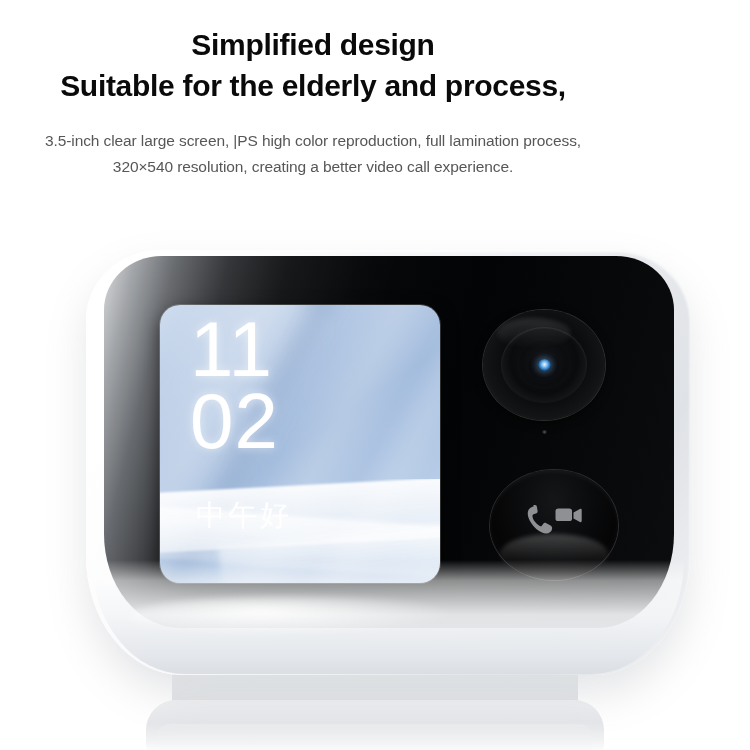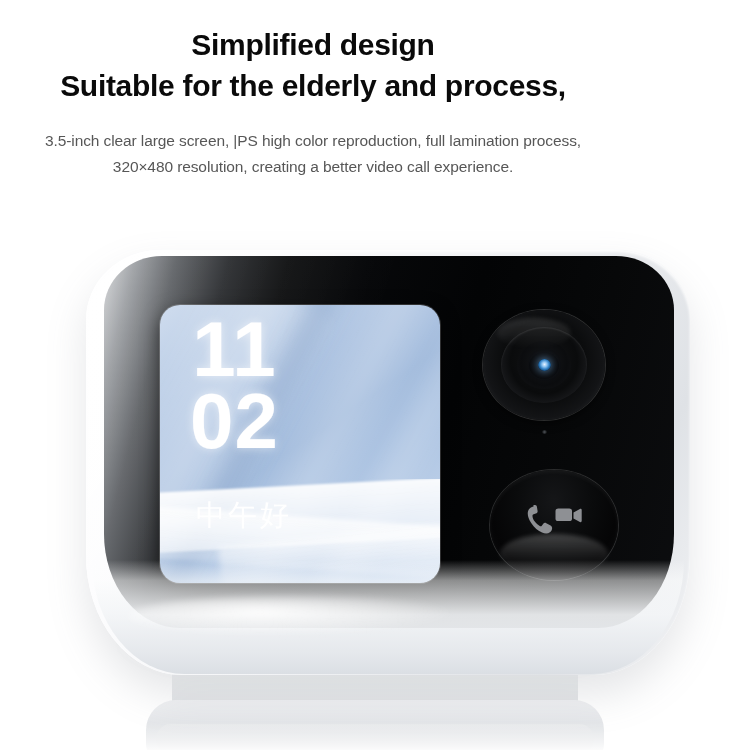--- a/index.html
+++ b/index.html
@@ -277,26 +277,25 @@
     transform: rotate(-6deg);
     filter: blur(3px);
   }
 
   
   .clock {
     position: absolute;
     left: 30px;
     top: 8px;
     color: #ffffff;
-    font-weight: 700;
+    font-weight: 400;
     font-size: 78px;
     line-height: 72px;
     letter-spacing: 1px;
     text-shadow: 0 0 10px rgba(255,255,255,0.55);
-    text-align: center;
     -webkit-text-stroke: 0.2px rgba(255,255,255,0.6);
   }
   .clock-hh, .clock-mm { display: block; }
   .greeting {
     position: absolute;
     left: 36px;
     top: 156px;
     color: #ffffff;
     font-size: 29px;
     font-weight: 300;
@@ -412,21 +411,21 @@
 </head>
 <body>
 
 <div class="header">
   <div class="headline">
     <span class="headline-line">Simplified design</span>
     <span class="headline-line">Suitable for the elderly and process,</span>
   </div>
   <div class="subcopy">
     <span class="subcopy-line">3.5-inch clear large screen, |PS high color reproduction, full lamination process,</span>
-    <span class="subcopy-line">320×480 resolution, creating a better video call experience.</span>
+    <span class="subcopy-line">320×540 resolution, creating a better video call experience.</span>
   </div>
 </div>
 
 <div class="stage">
 
   <div class="device-shadow"></div>
 
   <div class="stand-neck"></div>
   <div class="stand-neck-hi"></div>
   <div class="stand-base"></div>

